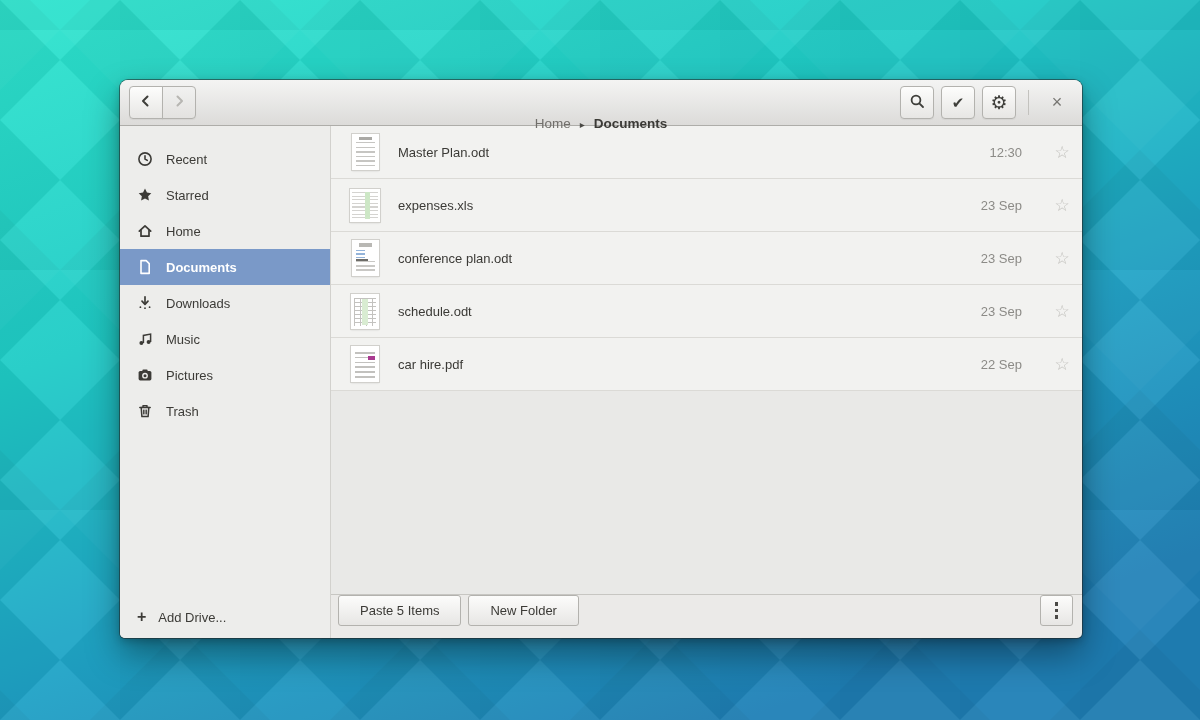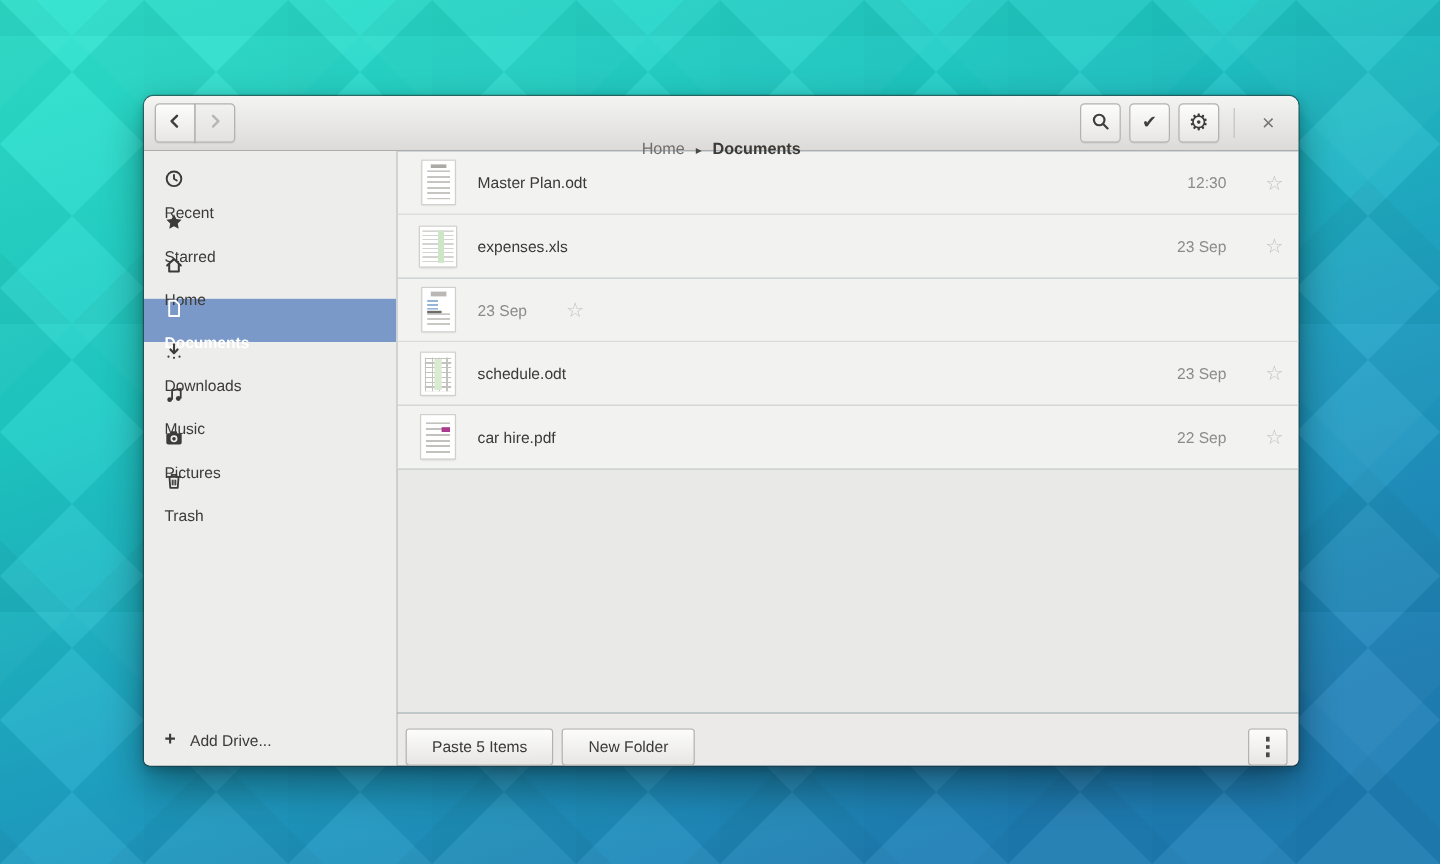--- a/index.html
+++ b/index.html
@@ -35,22 +35,22 @@
   .glyph19 { font-size:19px; line-height:1; }
   .tb-sep { width:1px; height:25px; background:#c3c2be; margin:0 5px; }
   .close-btn { width:32px; height:33px; display:flex; align-items:center; justify-content:center;
     background:none; border:none; color:#777672; font-size:18px; }
 
   
   .main { flex:1; display:flex; min-height:0; }
 
   .sidebar { width:211px; flex:0 0 211px; background:#ededeb; border-right:1px solid #d2d1cd;
     position:relative; padding-top:15px; border-radius:0 0 0 5px; }
-  .side-item { height:36px; display:flex; align-items:flex-start; gap:13px; padding-left:17px;
-    font-size:13px; color:#3c3b37; cursor:default;flex-direction:column; }
+  .side-item { height:36px; display:flex; align-items:center; gap:13px; padding-left:17px;
+    font-size:13px; color:#3c3b37; cursor:default; }
   .side-item .ic { width:16px; height:16px; display:flex; align-items:center; justify-content:center; }
   .side-item.selected { background:#7a99c8; color:#ffffff; font-weight:700; }
   .add-drive { position:absolute; left:17px; bottom:13px; display:flex; align-items:center; gap:12px;
     font-size:13px; color:#3c3b37; }
   .add-drive .plus { font-size:16px; font-weight:700; line-height:1; }
 
   .content { flex:1; display:flex; flex-direction:column; min-width:0; background:#0c4a6e;
     border-radius:0 0 5px 0; }
   .row { height:53px; flex:0 0 53px; display:flex; align-items:center; padding-left:18px;
     background:#f2f2f0; border-bottom:1px solid #dbdad6; cursor:default; }
@@ -89,21 +89,21 @@
     background-size:6px 26px, 22px 28px, 22px 28px;
     background-position:11px 5px, 3px 4px, 3px 4px;
     background-repeat:no-repeat, no-repeat, no-repeat; }
   .t-pdf { width:28px; height:36px;
     background-image:repeating-linear-gradient(to bottom,#c2c1be 0 1.6px, transparent 1.6px 4.8px);
     background-size:20px 26px; background-position:4px 6px; background-repeat:no-repeat; }
   .t-pdf::before { content:""; position:absolute; right:4px; top:10px; width:7px; height:4px; background:#a93a90; }
 
   
   .footer { height:44px; flex:0 0 44px; background:#ebeae8; border-top:1px solid #c7c6c2;
-    display:flex; align-items:flex-end; gap:7px; padding:0 9px 0 7px; border-radius:0 0 5px 0; }
+    display:flex; align-items:flex-start; gap:7px; padding:0 9px 0 7px; border-radius:0 0 5px 0; }
   .fbtn { height:31px; padding:0 21px; font-size:13px; color:#3b3a36;
     background:linear-gradient(#fcfcfb,#e7e6e4); border:1px solid #b3b2ae; border-radius:3px; }
   .menu-btn { margin-left:auto; width:33px; height:31px; display:flex; flex-direction:column;
     align-items:center; justify-content:center; gap:3px;
     background:linear-gradient(#fcfcfb,#e7e6e4); border:1px solid #b3b2ae; border-radius:3px; }
   .menu-btn i { width:3.5px; height:3.5px; background:#4a4946; display:block; }
 
   svg.lineicon { stroke:currentColor; fill:none; stroke-linecap:round; stroke-linejoin:round; }
 </style>
 </head>
@@ -287,20 +287,21 @@
             <span class="thumb t-sheet"></span>
           </span>
         <span class="fname">expenses.xls</span>
         <span class="fdate">23 Sep</span>
         <span class="fstar">☆</span>
       </div>
       <div class="row">
         <span class="thumbwrap">
             <span class="thumb t-conf"></span>
           </span>
+        <span class="fname">conference plan.odt</span>
         <span class="fdate">23 Sep</span>
         <span class="fstar">☆</span>
       </div>
       <div class="row">
         <span class="thumbwrap">
             <span class="thumb t-table"></span>
           </span>
         <span class="fname">schedule.odt</span>
         <span class="fdate">23 Sep</span>
         <span class="fstar">☆</span>

